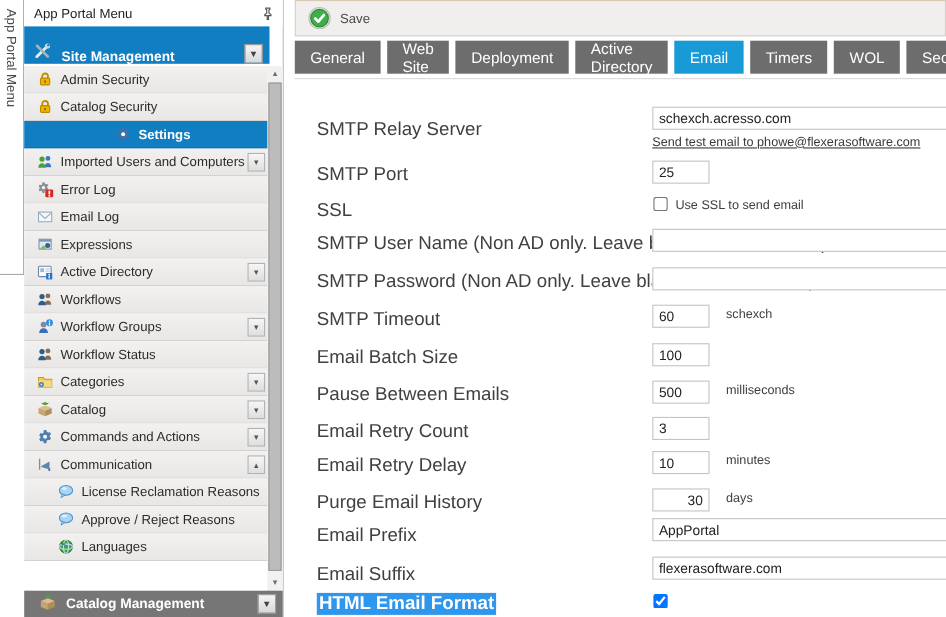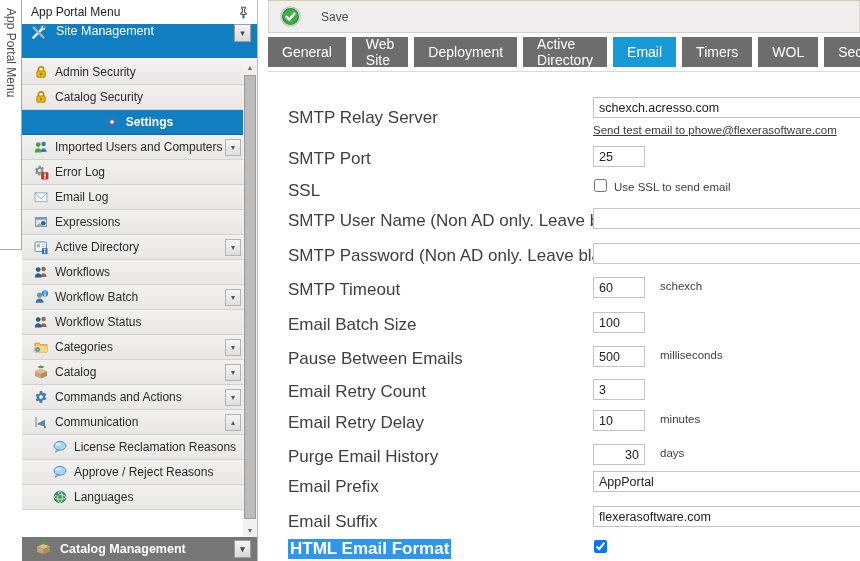--- a/index.html
+++ b/index.html
@@ -13,22 +13,22 @@
     display:flex; justify-content:center; }
   .vtab span { writing-mode:vertical-rl; font-size:12px; color:#4a4a4a; padding-top:8px; }
 
   
   .sidebar { position:absolute; left:22px; top:0; width:236px; height:561px;
     background:#fff; border-right:1px solid #bdbdbd; }
   .sb-header { height:24px; display:flex; align-items:center; padding:0 6px 0 9px;
     font-size:12px; color:#1e1e1e; background:#fff; }
   .pin-btn { margin-left:auto; width:16px; height:16px; display:flex; align-items:center;
     justify-content:center; cursor:pointer; }
-  .sm-row { position:absolute; top:24px; left:0; right:0; height:34px; background:#127ec2;
-    display:flex; align-items:flex-start; color:#fff; font-weight:normal; font-size:12.5px; }
+  .sm-row { position:absolute; top:24px; left:0; right:12px; height:34px; background:#127ec2;
+    display:flex; align-items:flex-end; color:#fff; font-weight:bold; font-size:12.5px; }
   .sm-row .icon { margin:0 9px 0 8px; }
   .hdr-dd { margin-left:auto; margin-right:6px; width:17px; height:18px;
     background:linear-gradient(#f5f5f5,#d8d8d8); border:1px solid #9d9d9d;
     display:flex; align-items:center; justify-content:center; font-size:9px; color:#444; }
 
   .items { position:absolute; top:60px; left:0; width:222px; }
   .item { position:relative; height:25px; display:flex; align-items:center;
     background:linear-gradient(#f2f1f0,#e9e7e6); border-bottom:1px solid #d2d2d2;
     font-size:12px; color:#2b2b2b; white-space:nowrap; overflow:hidden; cursor:pointer; }
   .item .icon { width:16px; height:16px; margin:0 6px 0 11px; flex:none; }
@@ -46,21 +46,21 @@
     background:#bcbcbc; border:1px solid #9a9a9a; }
 
   .cm-row { position:absolute; bottom:0; left:0; right:0; height:24px; background:#767676;
     display:flex; align-items:center; color:#fff; font-weight:bold; font-size:12.5px; }
   .cm-row .icon { margin:0 8px 0 13px; }
 
   
   .toolbar { position:absolute; left:268px; top:0; width:592px; height:33px;
     background:#f1efee; border:1px solid #d4d1ce; border-top-color:#d9c8b2;
     display:flex; align-items:center; }
-  .save-btn { display:flex; align-items:center; gap:20px; margin-left:11px;
+  .save-btn { display:flex; align-items:center; gap:8px; margin-left:11px;
     font-size:12px; color:#4a4a4a; cursor:pointer; }
 
   .tabs { position:absolute; left:268px; top:37px; height:30px; display:flex; gap:6px; }
   .tab { background:#6d6d6d; color:#fff; font-size:14px; padding:0 14px;
     display:flex; align-items:center; cursor:pointer; }
   .tab.active { background:#189ad6; }
 
   .content { position:absolute; left:268px; top:71px; width:592px; height:490px;
     border-top:1px solid #d9d9d9; background:#fff; }
   .flabel { position:absolute; left:20px; font-size:17px; color:#404040; white-space:nowrap;text-align:center; }
@@ -258,21 +258,21 @@
       <div class="item">
         <span class="icon"><svg width="16" height="16">
               <use href="#i-people"></use>
             </svg></span>
         <span>Workflows</span>
       </div>
       <div class="item">
         <span class="icon"><svg width="16" height="16">
               <use href="#i-personinfo"></use>
             </svg></span>
-        <span>Workflow Batch</span>
+        <span>Workflow Groups</span>
         <span class="dd-btn">▾</span>
       </div>
       <div class="item">
         <span class="icon"><svg width="16" height="16">
               <use href="#i-people"></use>
             </svg></span>
         <span>Workflow Status</span>
       </div>
       <div class="item">
         <span class="icon"><svg width="16" height="16">

